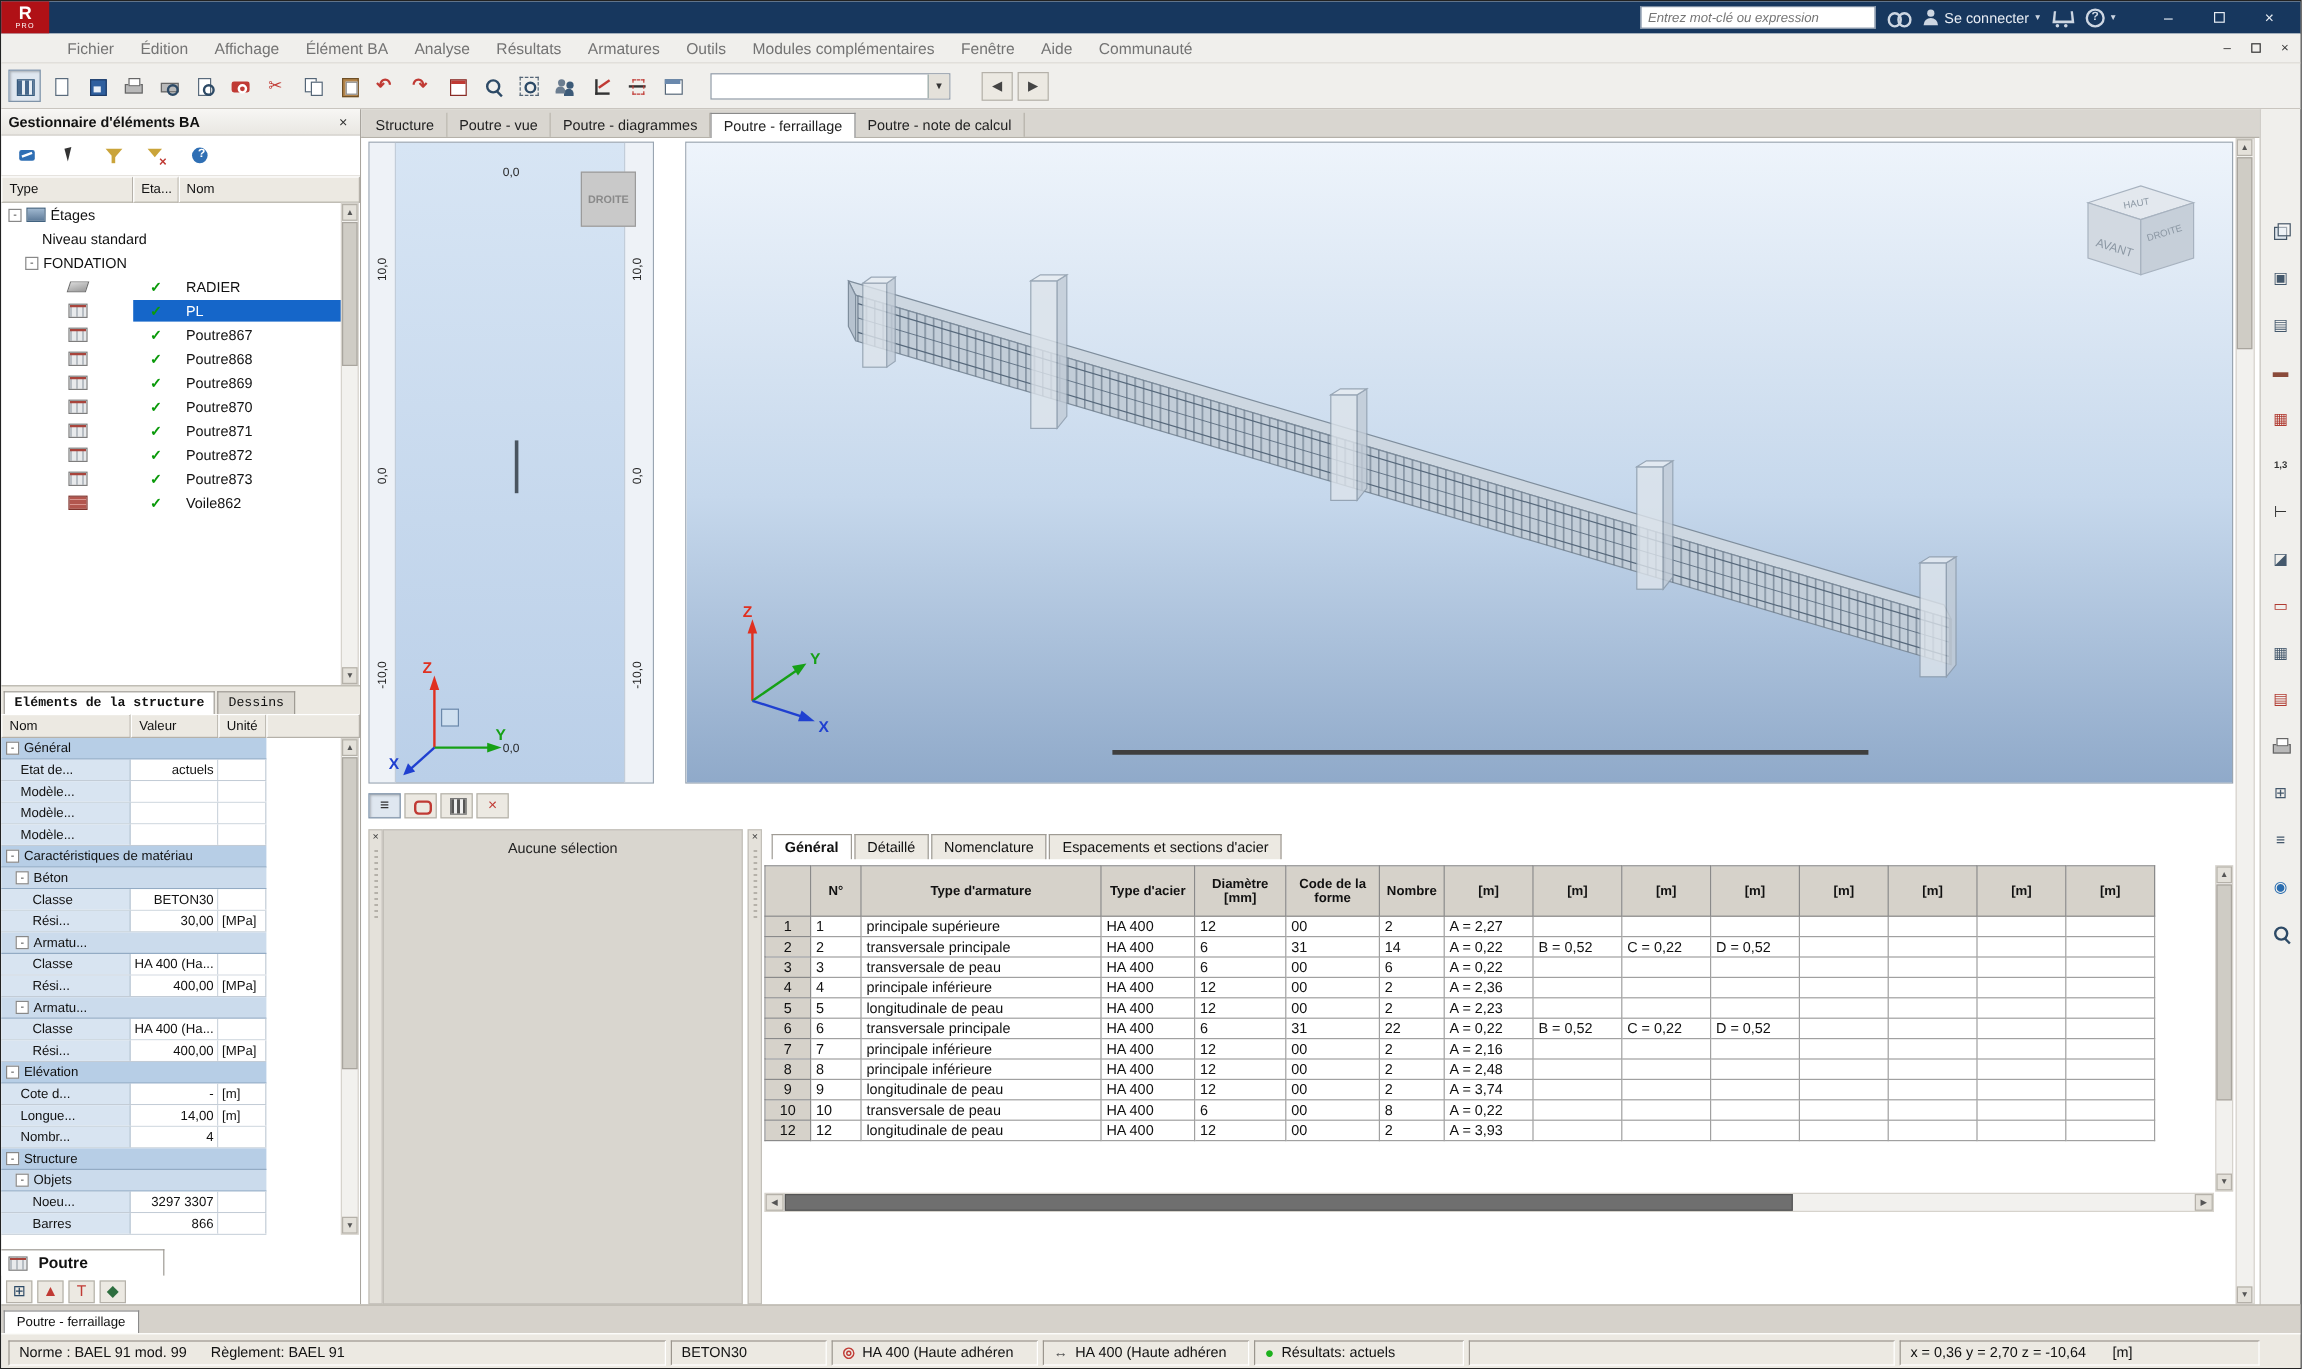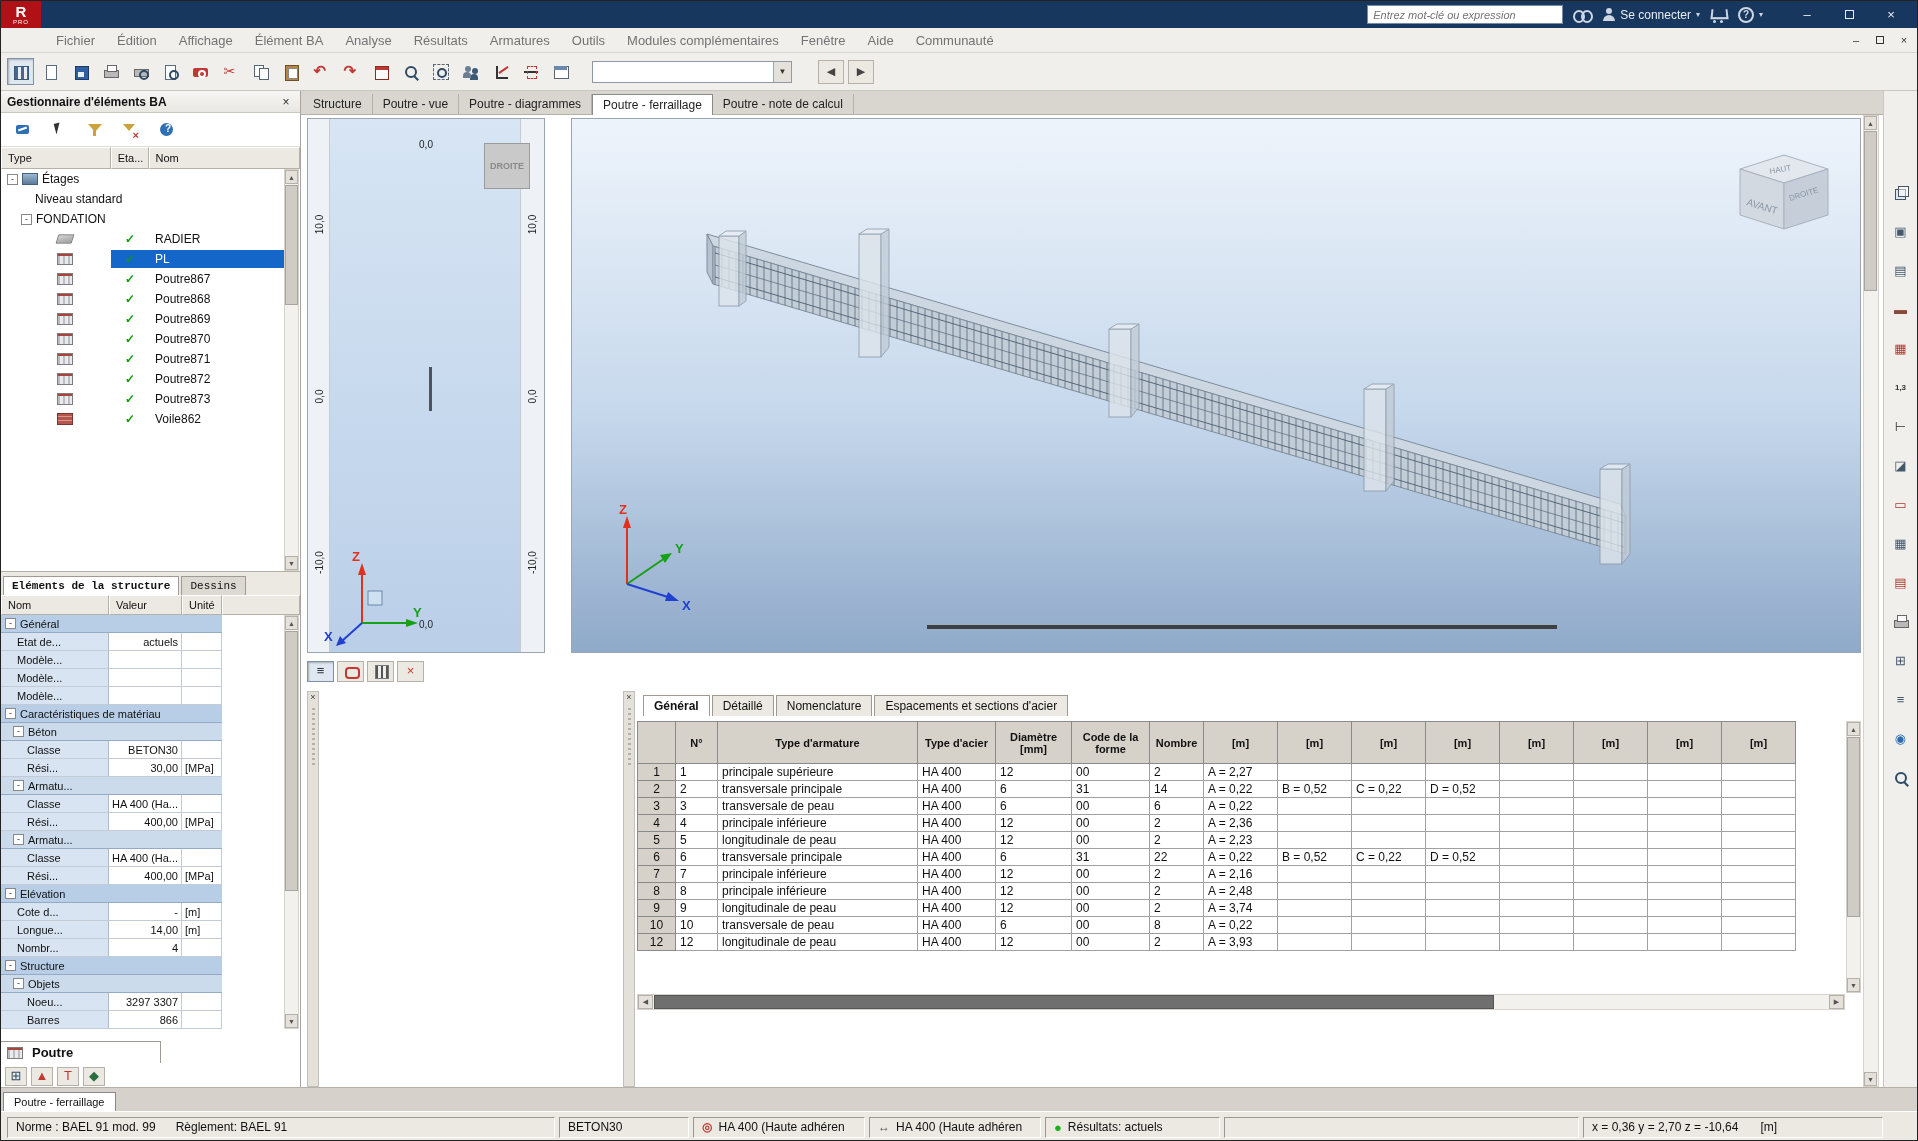--- a/index.html
+++ b/index.html
@@ -152,21 +152,21 @@
   .prop-grid{position:absolute;left:0;top:524px;width:221px;}
   .prow{display:flex;height:18px;font-size:11px;align-items:stretch;border-bottom:1px solid #c3ccd6;}
   .psec{background:#b7cee6;display:flex;align-items:center;padding-left:4px;font-size:11px;height:18px;
         border-bottom:1px solid #93abc4;}
   .psub{background:#cbdbec;padding-left:12px;}
   .pname{width:108px;flex:none;background:#d8e4f1;border-right:1px solid #aebdcc;display:flex;align-items:center;overflow:hidden;white-space:nowrap;}
   .pval{width:73px;flex:none;background:#fff;border-right:1px solid #c3ccd6;display:flex;align-items:center;
         justify-content:flex-end;padding:0 3px;overflow:hidden;white-space:nowrap;}
   .pval.left{justify-content:flex-start;}
   .punit{width:40px;flex:none;background:#fff;border-right:1px solid #c3ccd6;display:flex;align-items:center;padding-left:3px;}
-  .prop-footer{position:absolute;left:0;top:950px;width:160px;height:22px;display:flex;align-items:center;gap:5px;
+  .prop-footer{position:absolute;left:0;top:950px;width:136px;height:22px;display:flex;align-items:center;gap:5px;
                border:1px solid #9f9b94;border-left:none;border-bottom:none;background:#fff;padding-left:6px;
                font-weight:bold;font-size:13px;}
   .prop-ficons{position:absolute;left:0;top:974px;width:100%;height:22px;display:flex;gap:4px;padding-left:4px;align-items:center;}
   .pfbtn{width:22px;height:19px;border:1px solid #b5b1a9;background:#ece9e2;display:flex;align-items:center;justify-content:center;}
 
   
   .doc-tabs{position:absolute;left:300px;top:90px;width:1584px;height:24px;background:#d9d6d0;border-bottom:1px solid #b5b1a9;
             display:flex;align-items:flex-end;padding-left:2px;}
   .doc-tab{font-size:12px;padding:3px 10px;border-right:1px solid #b5b1a9;background:#d9d6d0;color:#222;}
   .doc-tab.active{background:#fff;border:1px solid #8a8a8a;border-bottom:none;position:relative;top:1px;}
@@ -765,20 +765,23 @@
           <span class="icn ic-vbars"></span>
         </div>
         <div class="tgl">
           <span class="icn gly" style="color: rgb(192, 58, 52);">×</span>
         </div>
       </div>
 
     <div class="grip-strip" style="left:6px;">
       <div class="grip-x">×</div>
       <div class="grip-dots"></div>
+    </div>
+    <div class="nosel-panel">
+      <div class="nosel-msg">Aucune sélection</div>
     </div>
     <div class="grip-strip" style="left:322px;">
       <div class="grip-x">×</div>
       <div class="grip-dots"></div>
     </div>
 
     <div class="table-panel">
       <div class="rt-tabs">
           <div class="rt-tab active">Général</div>
           <div class="rt-tab">Détaillé</div>

